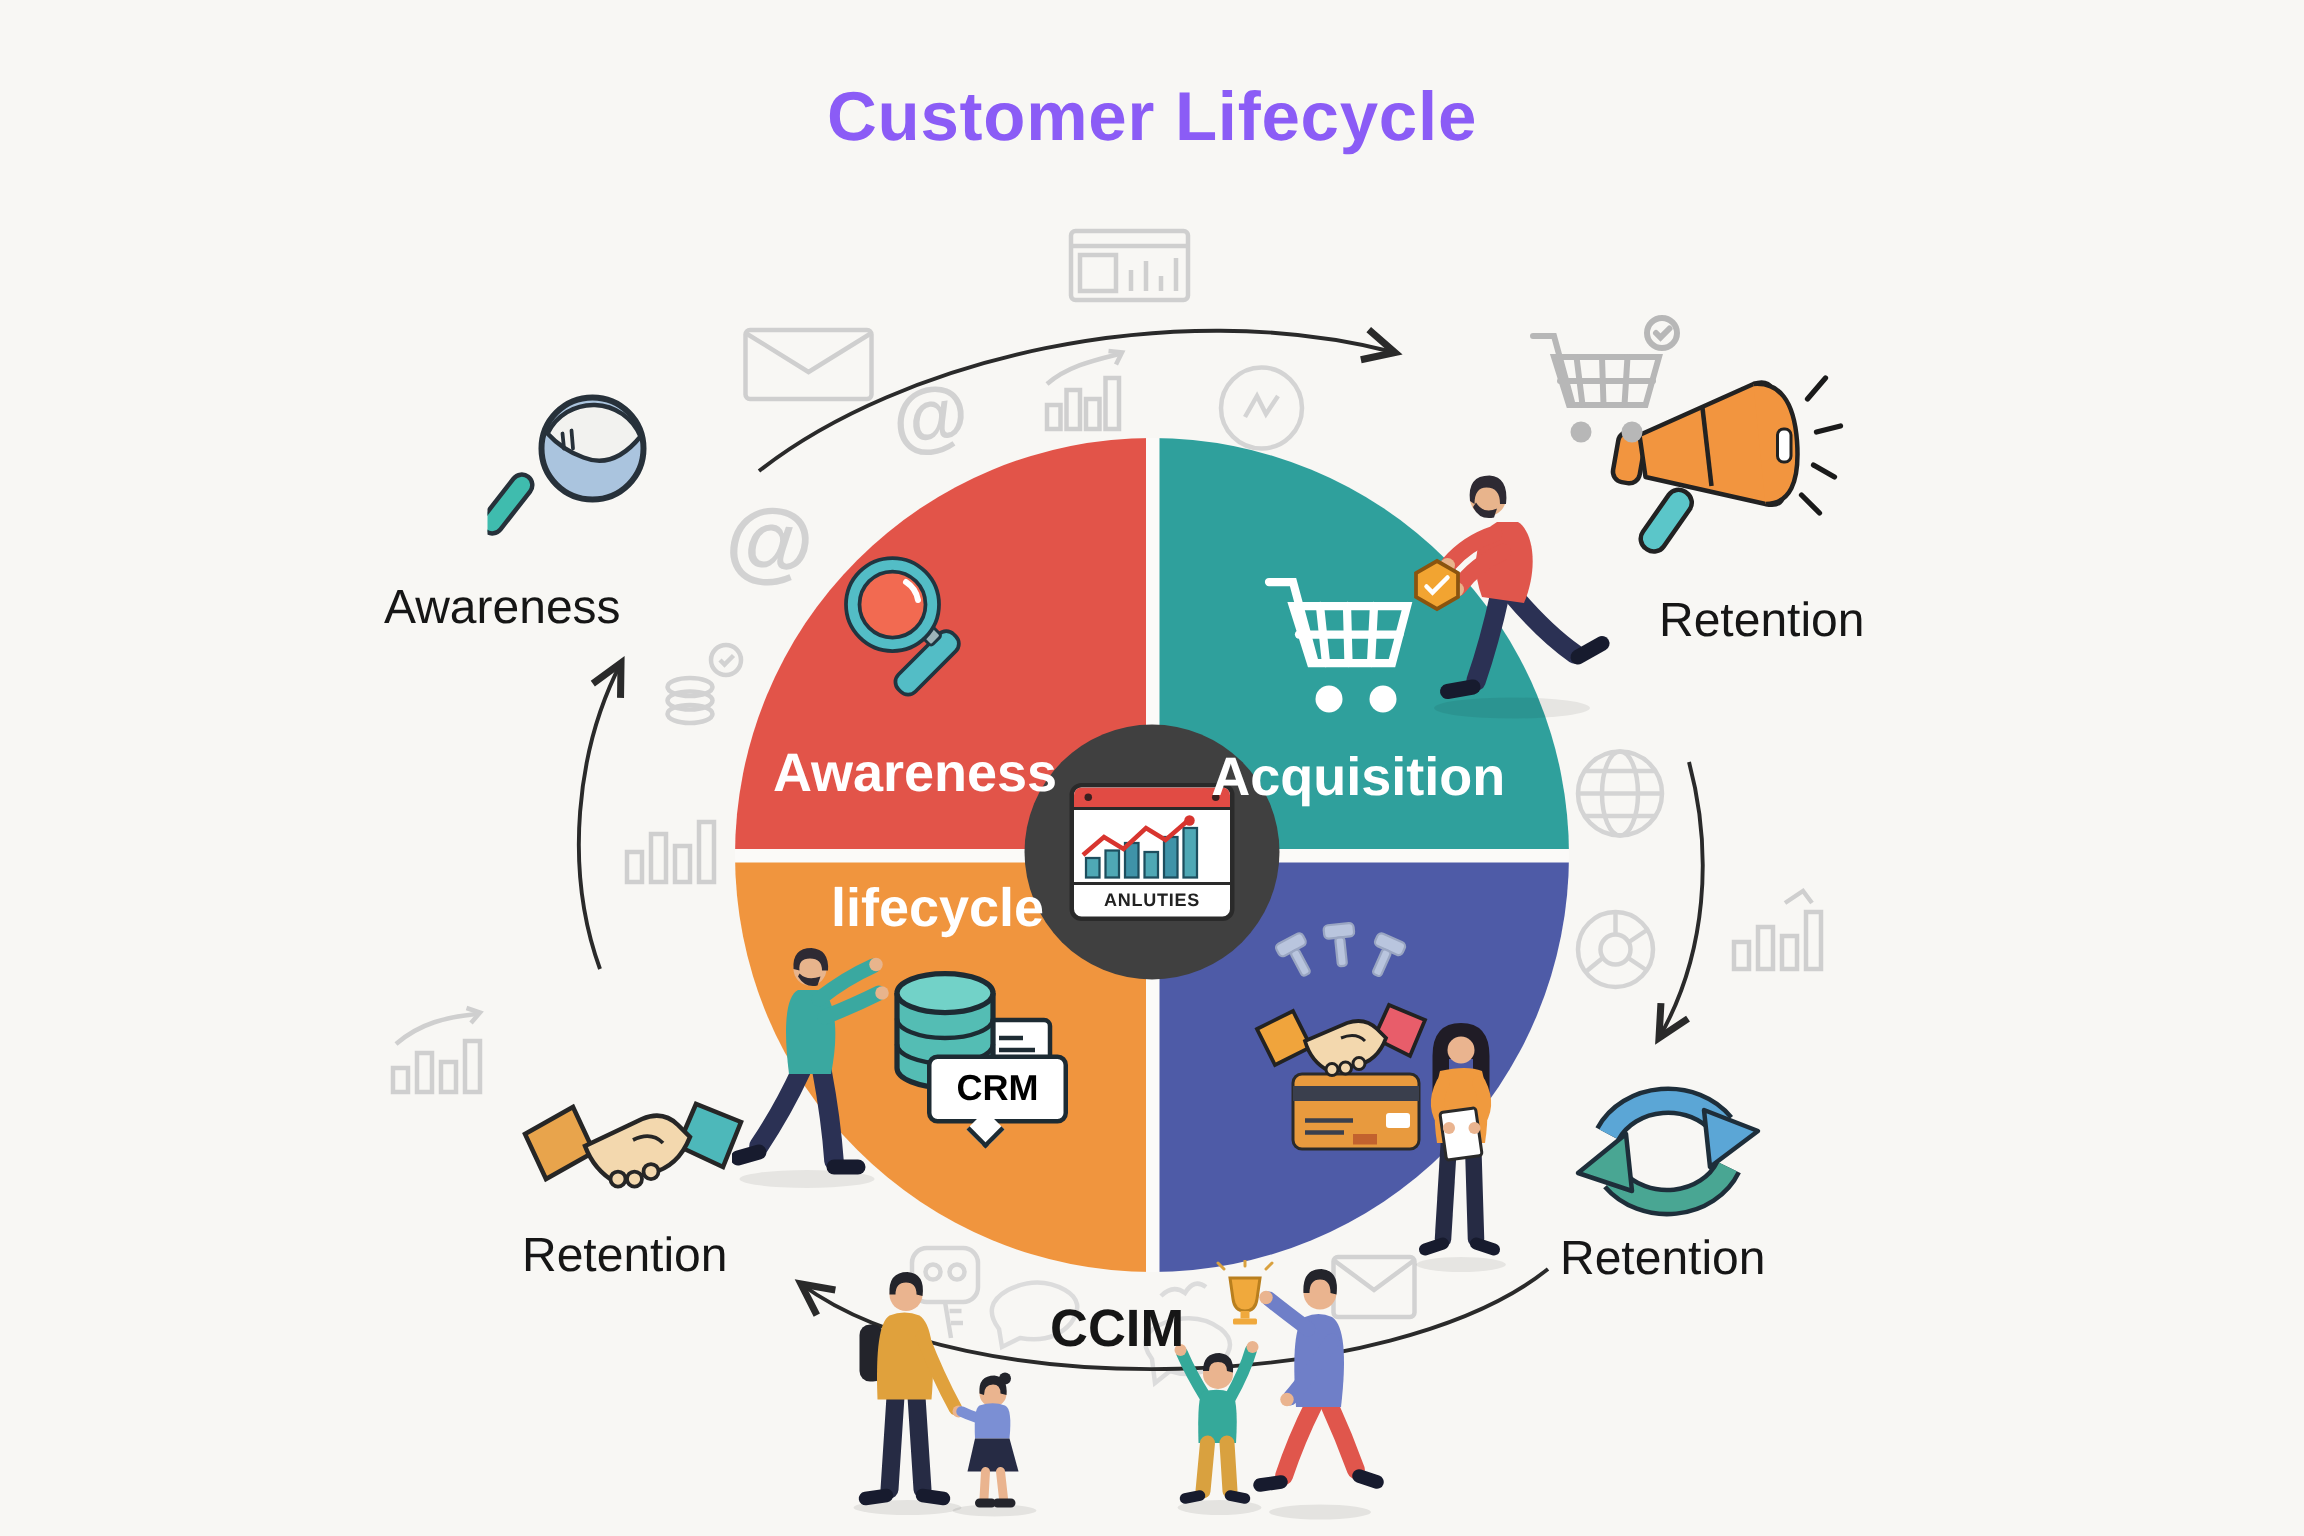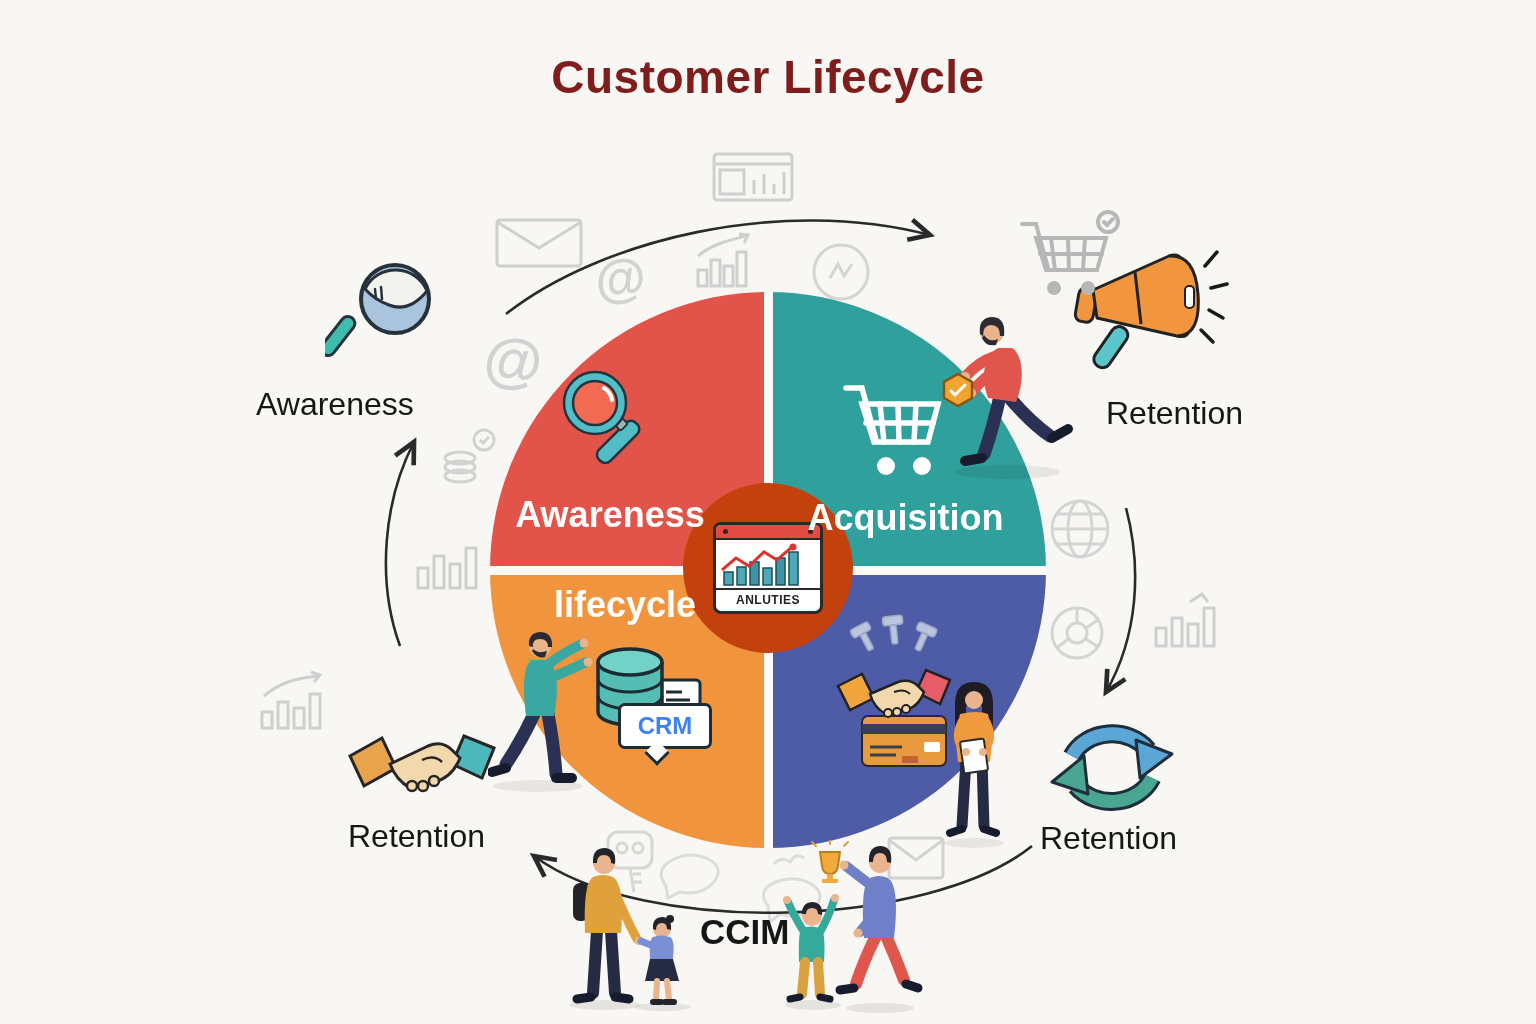--- a/index.html
+++ b/index.html
@@ -1,35 +1,35 @@
 <!DOCTYPE html>
 <html><head>
 <meta charset="utf-8">
 <style>
   html,body{margin:0;padding:0;background:#eceae6;font-family:"Liberation Sans",sans-serif;}
   #stage{position:relative;width:1536px;height:1024px;background:#f8f7f4;overflow:hidden;margin:0 auto;}
   .abs{position:absolute;}
-  .title{width:100%;text-align:center;font-size:46px;font-weight:700;color:#7f1d1d;letter-spacing:.5px;}
+  .title{width:100%;text-align:center;font-size:46px;font-weight:700;color:#8b5cf6;letter-spacing:.5px;}
   .wheel{left:490px;top:292px;width:556px;height:556px;border-radius:50%;overflow:hidden;
          display:grid;grid-template-columns:1fr 1fr;grid-template-rows:1fr 1fr;gap:9px;background:#fbfaf8;z-index:3;}
   .q{width:100%;height:100%;}
   .q-tl{background:#e25449;} .q-tr{background:#2fa09c;} .q-bl{background:#f0953e;} .q-br{background:#4e5ba7;}
-  .center-circle{left:683px;top:483px;width:170px;height:170px;border-radius:50%;background:#c2410c;z-index:4;
+  .center-circle{left:683px;top:483px;width:170px;height:170px;border-radius:50%;background:#404040;z-index:4;
                  display:flex;align-items:center;justify-content:center;}
   .center-window{width:104px;border:3px solid #2a2a2a;border-radius:8px;background:#fff;overflow:hidden;}
   .win-header{height:13px;background:#e14b44;border-bottom:2.5px solid #2a2a2a;position:relative;}
   .win-header .dot{position:absolute;top:4px;width:5px;height:5px;border-radius:50%;background:#3a2020;}
   .win-label{border-top:2.5px solid #2a2a2a;text-align:center;font-size:12px;font-weight:700;color:#222;
              letter-spacing:.5px;padding:3px 0 4px 0;}
   .q-label{color:#fff;font-size:36px;font-weight:700;text-align:center;z-index:5;}
   .outer-label{color:#161616;font-size:32px;font-weight:500;z-index:7;}
   .ccim{font-size:35px;font-weight:700;}
   .at-glyph{color:#d2d2d2;font-weight:600;z-index:1;}
   .crm-bubble{left:618px;top:703px;width:88px;height:40px;background:#fff;border:3.5px solid #1d2b33;border-radius:7px;
-              z-index:6;display:flex;align-items:center;justify-content:center;font-size:24px;font-weight:700;color:#3b82f6;text-align:center;}
+              z-index:6;display:flex;align-items:center;justify-content:center;font-size:24px;font-weight:700;color:#000000;text-align:center;}
   .crm-tail{left:648px;top:744px;width:15px;height:15px;background:#fff;border-right:3.5px solid #1d2b33;
             border-bottom:3.5px solid #1d2b33;transform:rotate(45deg);z-index:6;}
   .z1{z-index:1}.z2{z-index:2}.z5{z-index:5}.z6{z-index:6}
   svg{display:block;}
 </style>
 </head>
 <body>
 
 <div id="stage">
 
@@ -434,15 +434,15 @@
     <polygon points="100,38 136,52 104,76" fill="#5ba6d6" stroke="#1e2e3a" stroke-width="3" stroke-linejoin="round"></polygon>
     <path d="M116 76 A 44 38 0 0 1 40 84" stroke="#1e2e3a" stroke-width="19" fill="none"></path>
     <path d="M116 76 A 44 38 0 0 1 40 84" stroke="#49a693" stroke-width="13" fill="none"></path>
     <polygon points="52,92 16,80 48,54" fill="#49a693" stroke="#1e2e3a" stroke-width="3" stroke-linejoin="round"></polygon>
   </svg>
 
   <div class="abs outer-label" style="left:256px;top:386px">Awareness</div>
   <div class="abs outer-label" style="left:1106px;top:395px">Retention</div>
   <div class="abs outer-label" style="left:1040px;top:820px">Retention</div>
   <div class="abs outer-label" style="left:348px;top:818px">Retention</div>
-  <div class="abs outer-label ccim" style="left:700px;top:912px">CCIM</div>
+  <div class="abs outer-label ccim" style="left:700px;top:866px">CCIM</div>
 
 </div>
 
 </body></html>

